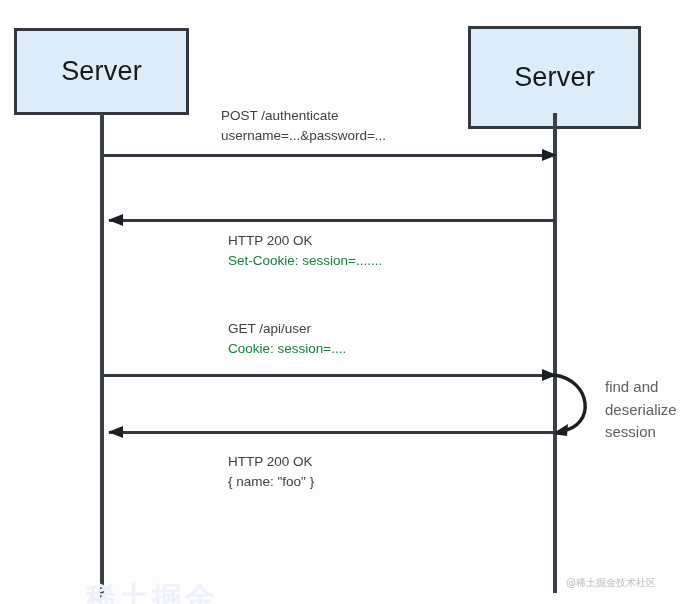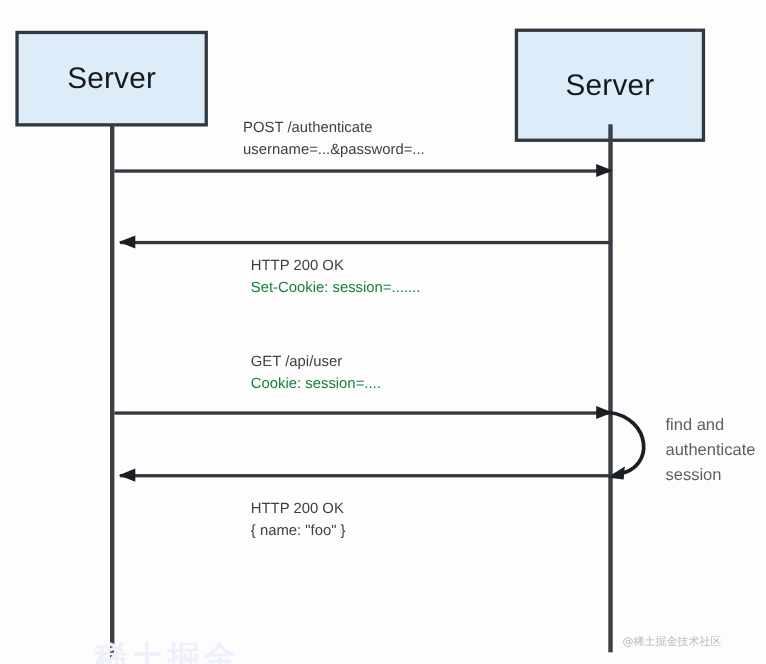--- a/index.html
+++ b/index.html
@@ -168,21 +168,21 @@
     <div class="msg-line"></div>
     <div class="arrowhead right"></div>
   </div>
 
   <svg id="self-loop" viewBox="0 0 56 76">
     <path d="M6,9 C44,14 48,60 14,65" fill="none" stroke="#1b1e22" stroke-width="3.4" stroke-linecap="round"></path>
     <polygon points="20,58 4,68 19,70" fill="#1b1e22"></polygon>
   </svg>
   <div id="self-loop-label">
     <div>find and</div>
-    <div>authenticate</div>
+    <div>deserialize</div>
     <div>session</div>
   </div>
 
   <div class="msg-arrow" id="arrow-json">
     <div class="msg-line"></div>
     <div class="arrowhead left"></div>
   </div>
   <div class="msg-text" id="text-json">
     <div class="line-dark">HTTP 200 OK</div>
     <div class="line-dark">{ name: "foo" }</div>

